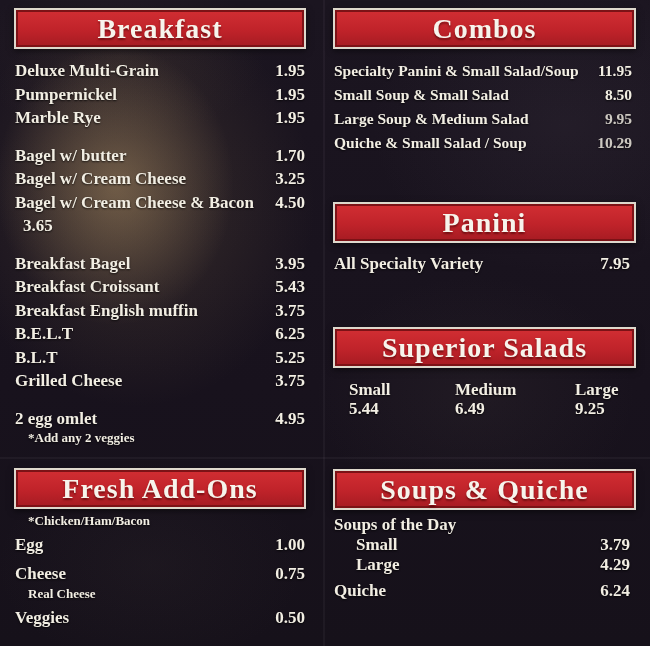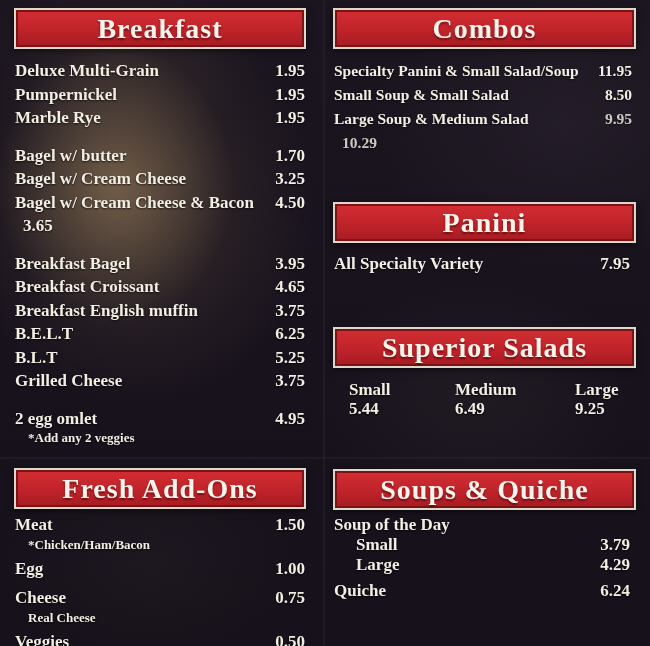--- a/index.html
+++ b/index.html
@@ -119,21 +119,21 @@
           <span class="price">3.65</span>
         </div>
       </div>
       <div class="group">
         <div class="row">
           <span>Breakfast Bagel</span>
           <span class="price">3.95</span>
         </div>
         <div class="row">
           <span>Breakfast Croissant</span>
-          <span class="price">4.65</span>
+          <span class="price">5.43</span>
         </div>
         <div class="row">
           <span>Breakfast English muffin</span>
           <span class="price">3.75</span>
         </div>
         <div class="row">
           <span>B.E.L.T</span>
           <span class="price">6.25</span>
         </div>
         <div class="row">
@@ -153,24 +153,20 @@
         <div class="note">*Add any 2 veggies</div>
       </div>
     </div>
 
     <div class="banner" style="top:468px;">
       <div class="banner-core">Fresh Add-Ons</div>
     </div>
 
     <div class="list addons-list" style="top:513px;">
       <div class="addon">
-        <div class="row">
-          <span>Meat</span>
-          <span class="price">1.50</span>
-        </div>
         <div class="note">*Chicken/Ham/Bacon</div>
       </div>
       <div class="addon">
         <div class="row">
           <span>Egg</span>
           <span class="price">1.00</span>
         </div>
       </div>
       <div class="addon">
         <div class="row">
@@ -201,20 +197,21 @@
       </div>
       <div class="row">
         <span>Small Soup &amp; Small Salad</span>
         <span class="price">8.50</span>
       </div>
       <div class="row">
         <span>Large Soup &amp; Medium Salad</span>
         <span class="price dim">9.95</span>
       </div>
       <div class="row">
+        <span>Quiche &amp; Small Salad / Soup</span>
         <span class="price dim">10.29</span>
       </div>
     </div>
 
     <div class="banner" style="top:202px;">
       <div class="banner-core">Panini</div>
     </div>
 
     <div class="list" style="top:252px;right:9px;">
       <div class="row">
@@ -241,21 +238,21 @@
         <div class="pr">9.25</div>
       </div>
     </div>
 
     <div class="banner" style="top:469px;">
       <div class="banner-core">Soups &amp; Quiche</div>
     </div>
 
     <div class="list soups-list" style="top:515px;">
       <div class="row">
-        <span>Soup of the Day</span>
+        <span>Soups of the Day</span>
         <span class="price"></span>
       </div>
       <div class="row">
         <span class="indent">Small</span>
         <span class="price">3.79</span>
       </div>
       <div class="row">
         <span class="indent">Large</span>
         <span class="price">4.29</span>
       </div>

